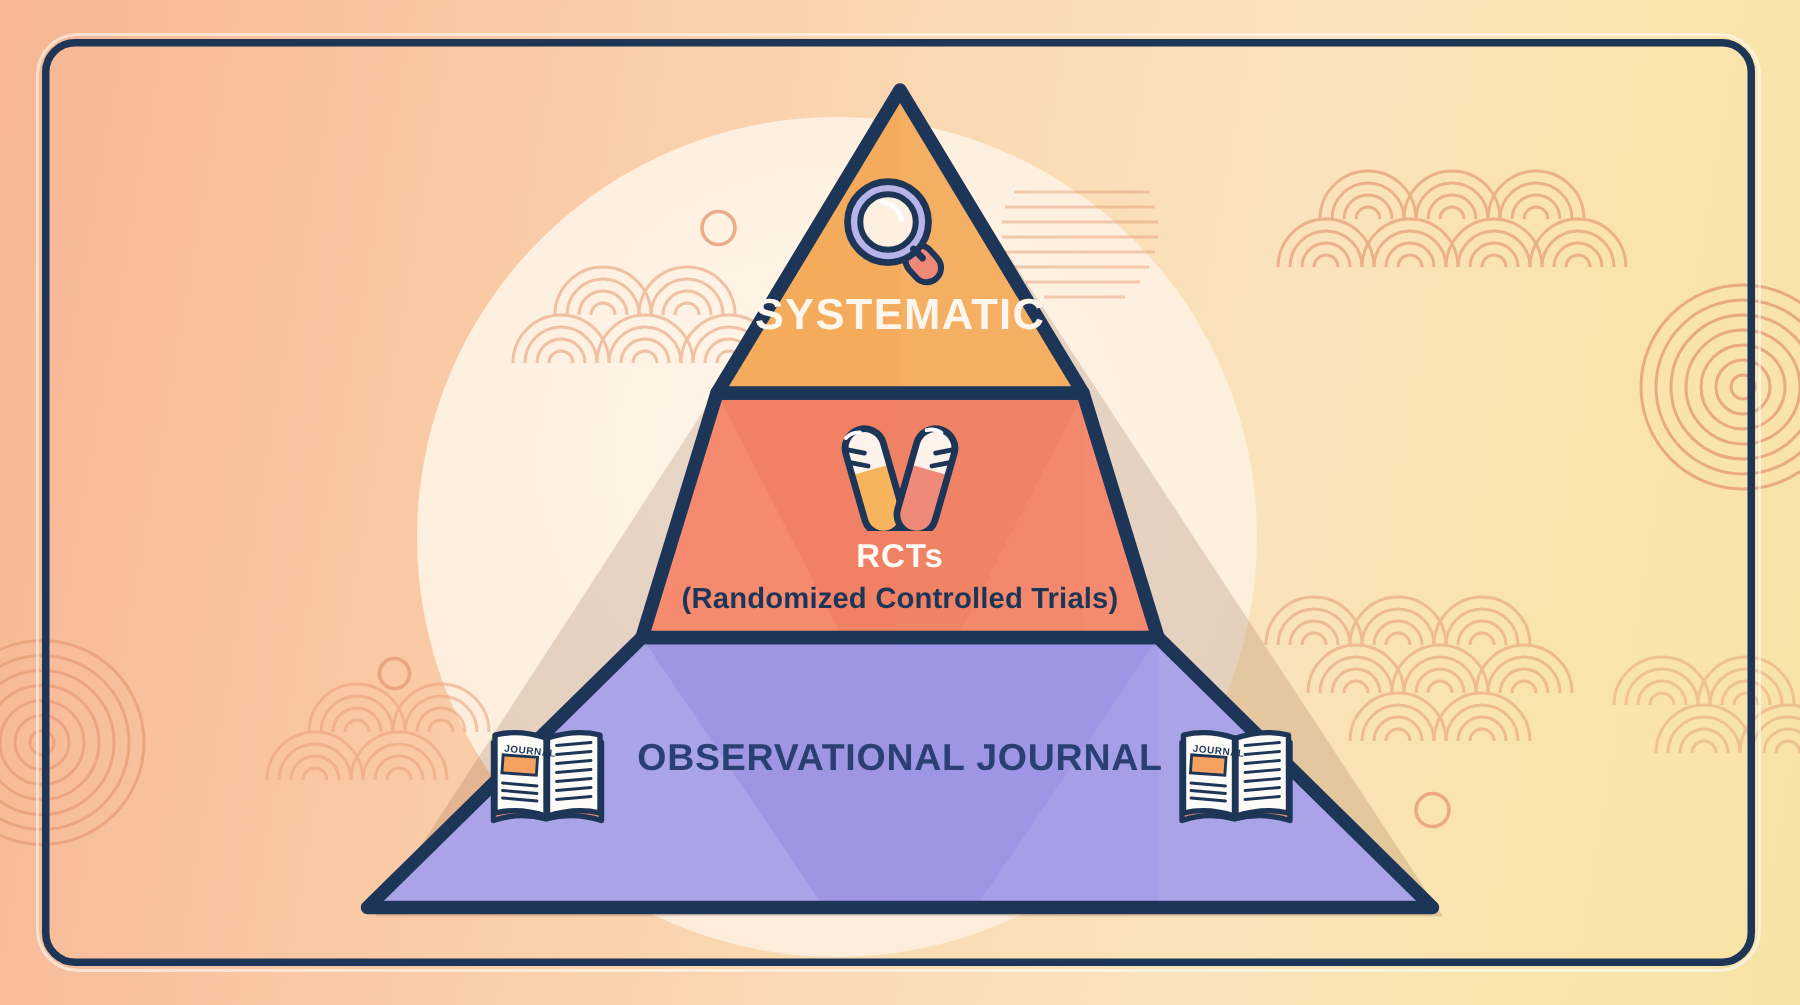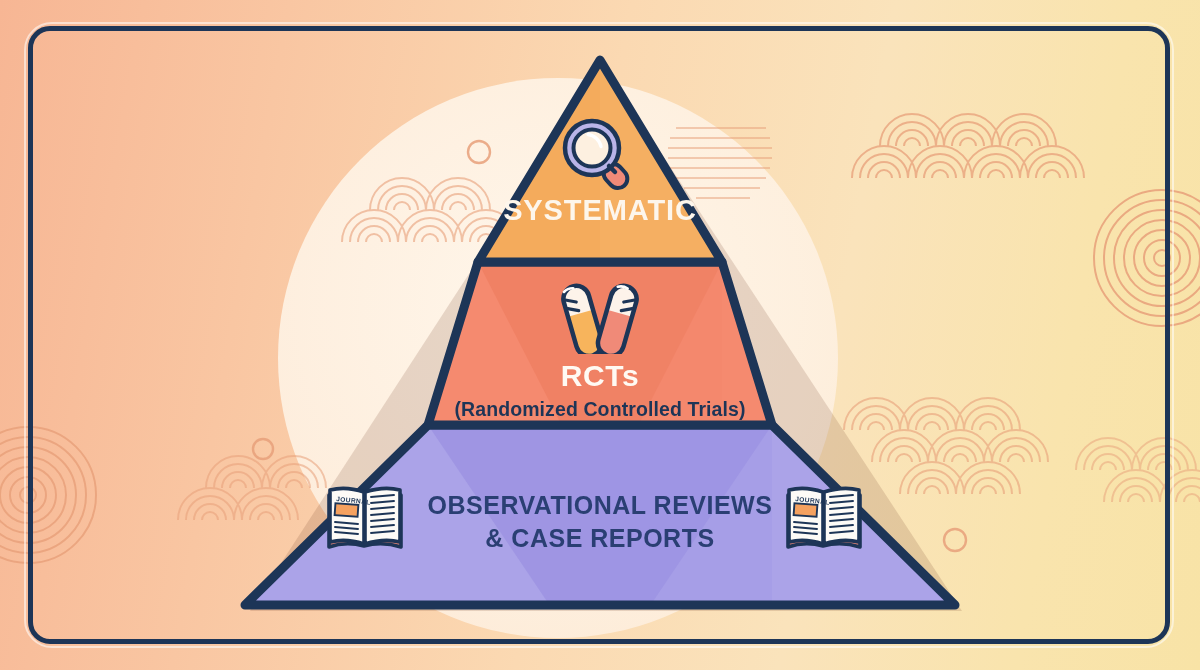--- a/index.html
+++ b/index.html
@@ -104,21 +104,21 @@
     color: #1d3557;
     letter-spacing: 0.9px;
   }
 
   .t-mid {
     top: 358px;
     line-height: 1.2;
   }
   .t-mid .l1 {
     display: block;
-    font-size: 30px;
+    font-size: 22px;
     font-weight: bold;
     color: #fffaf3;
     letter-spacing: 0.6px;
   }
   .t-mid .l2 {
     display: block;
     font-size: 19.5px;
     font-weight: bold;
     color: #1d3557;
     letter-spacing: 0.1px;
@@ -458,17 +458,16 @@
   <div class="band-text t-top">
     <span class="l1">SYSTEMATIC</span>
   </div>
 
   <div class="band-text t-mid">
     <span class="l1">RCTs</span>
     <span class="l2">(Randomized Controlled Trials)</span>
   </div>
 
   <div class="band-text t-bot">
-    <span class="l1">OBSERVATIONAL REVIEWS</span>
-    <span class="l2">&amp; CASE REPORTS</span>
+    <span class="l1">OBSERVATIONAL JOURNAL</span>
   </div>
 
 </div>
 
 </body></html>

